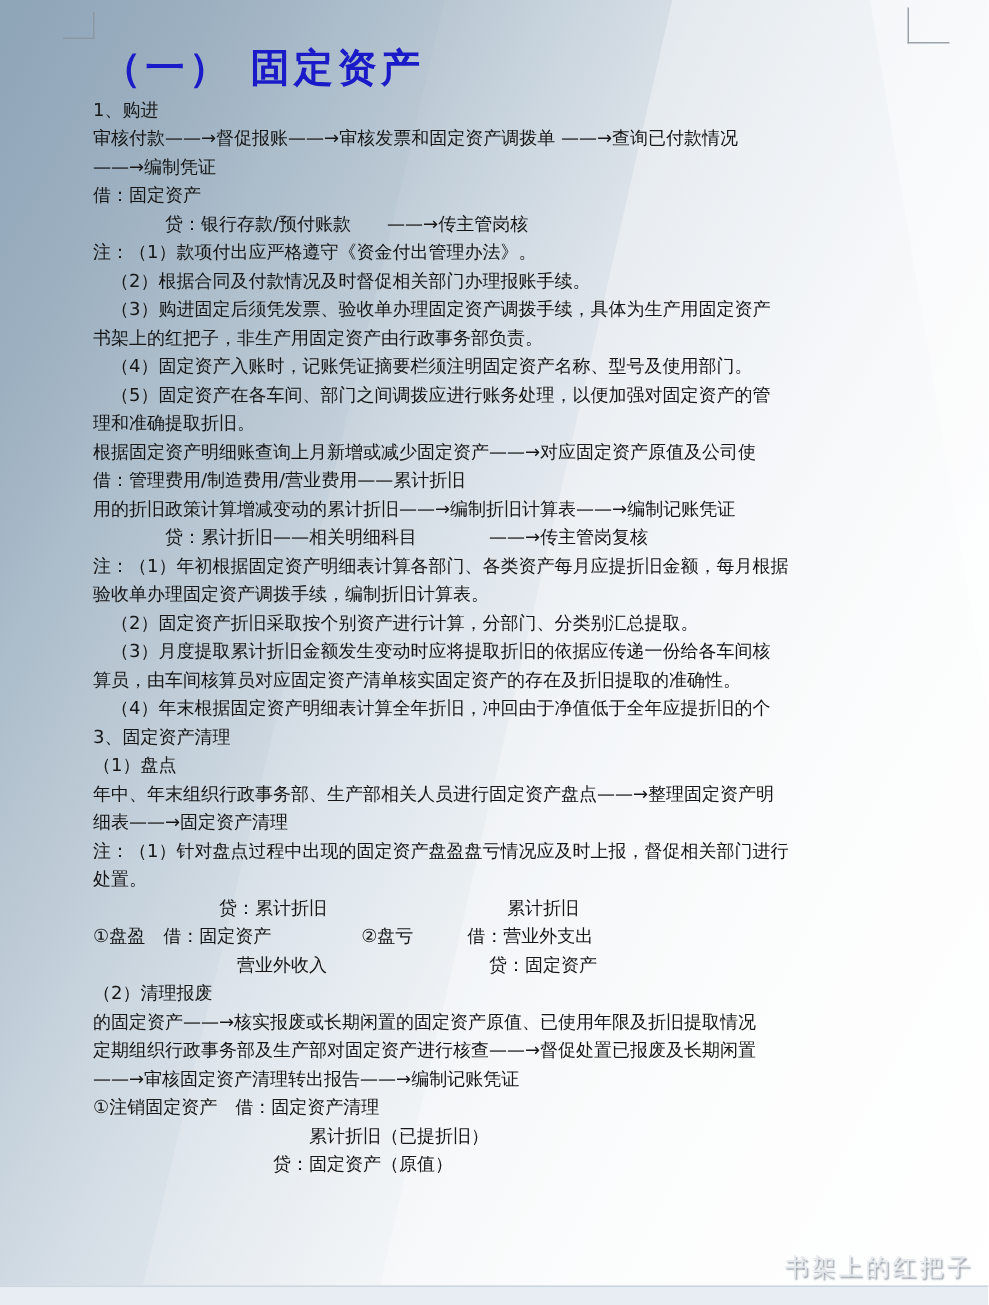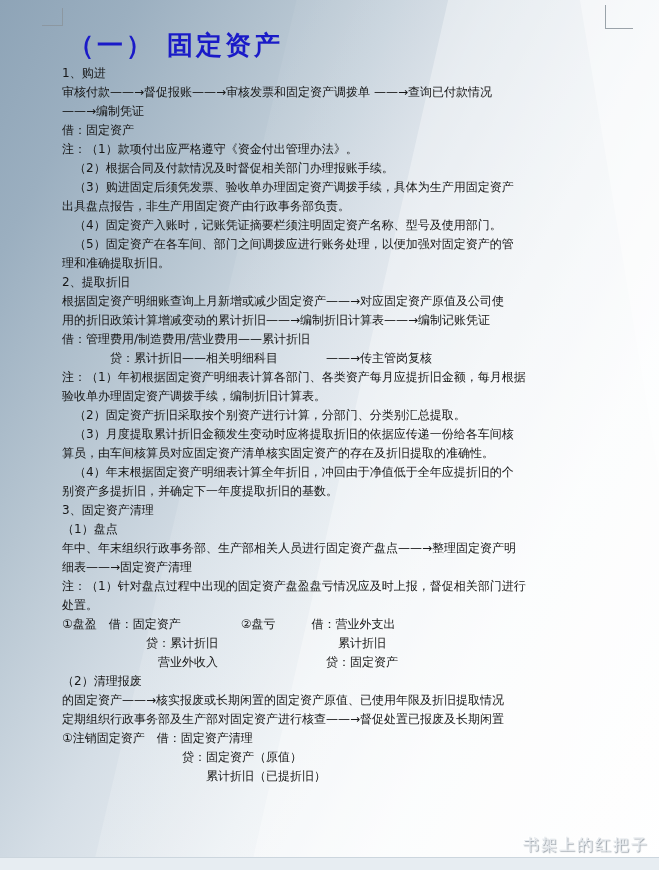--- a/index.html
+++ b/index.html
@@ -106,51 +106,51 @@
   <div class="corner corner-tl"></div>
   <div class="corner corner-tr"></div>
 
   <h1 class="title">（一） 固定资产</h1>
 
   <div class="doc-body" id="doc-lines">
       <div class="line">1、购进</div>
       <div class="line">审核付款——→督促报账——→审核发票和固定资产调拨单 ——→查询已付款情况</div>
       <div class="line">——→编制凭证</div>
       <div class="line">借：固定资产</div>
+      <div class="line">　　　　贷：银行存款/预付账款　　——→传主管岗核</div>
       <div class="line">注：（1）款项付出应严格遵守《资金付出管理办法》。</div>
       <div class="line">　（2）根据合同及付款情况及时督促相关部门办理报账手续。</div>
       <div class="line">　（3）购进固定后须凭发票、验收单办理固定资产调拨手续，具体为生产用固定资产</div>
-      <div class="line">出具盘点报告，非生产用固定资产由行政事务部负责。</div>
+      <div class="line">书架上的红把子，非生产用固定资产由行政事务部负责。</div>
       <div class="line">　（4）固定资产入账时，记账凭证摘要栏须注明固定资产名称、型号及使用部门。</div>
       <div class="line">　（5）固定资产在各车间、部门之间调拨应进行账务处理，以便加强对固定资产的管</div>
       <div class="line">理和准确提取折旧。</div>
-      <div class="line">2、提取折旧</div>
       <div class="line">根据固定资产明细账查询上月新增或减少固定资产——→对应固定资产原值及公司使</div>
+      <div class="line">借：管理费用/制造费用/营业费用——累计折旧</div>
       <div class="line">用的折旧政策计算增减变动的累计折旧——→编制折旧计算表——→编制记账凭证</div>
-      <div class="line">借：管理费用/制造费用/营业费用——累计折旧</div>
       <div class="line">　　　　贷：累计折旧——相关明细科目　　　　——→传主管岗复核</div>
       <div class="line">注：（1）年初根据固定资产明细表计算各部门、各类资产每月应提折旧金额，每月根据</div>
       <div class="line">验收单办理固定资产调拨手续，编制折旧计算表。</div>
       <div class="line">　（2）固定资产折旧采取按个别资产进行计算，分部门、分类别汇总提取。</div>
       <div class="line">　（3）月度提取累计折旧金额发生变动时应将提取折旧的依据应传递一份给各车间核</div>
       <div class="line">算员，由车间核算员对应固定资产清单核实固定资产的存在及折旧提取的准确性。</div>
       <div class="line">　（4）年末根据固定资产明细表计算全年折旧，冲回由于净值低于全年应提折旧的个</div>
-      <div class="line">别资产多提折旧，并确定下一年度提取折旧的基数。</div>
       <div class="line">3、固定资产清理</div>
       <div class="line">（1）盘点</div>
       <div class="line">年中、年末组织行政事务部、生产部相关人员进行固定资产盘点——→整理固定资产明</div>
       <div class="line">细表——→固定资产清理</div>
       <div class="line">注：（1）针对盘点过程中出现的固定资产盘盈盘亏情况应及时上报，督促相关部门进行</div>
       <div class="line">处置。</div>
+      <div class="line">　　　　　　　贷：累计折旧　　　　　　　　　　累计折旧</div>
       <div class="line">①盘盈　借：固定资产　　　　　②盘亏　　　借：营业外支出</div>
-      <div class="line">　　　　　　　贷：累计折旧　　　　　　　　　　累计折旧</div>
       <div class="line">　　　　　　　　营业外收入　　　　　　　　　贷：固定资产</div>
       <div class="line">（2）清理报废</div>
       <div class="line">的固定资产——→核实报废或长期闲置的固定资产原值、已使用年限及折旧提取情况</div>
       <div class="line">定期组织行政事务部及生产部对固定资产进行核查——→督促处置已报废及长期闲置</div>
+      <div class="line">——→审核固定资产清理转出报告——→编制记账凭证</div>
       <div class="line">①注销固定资产　借：固定资产清理</div>
+      <div class="line">　　　　　　　　　　　　累计折旧（已提折旧）</div>
       <div class="line">　　　　　　　　　　贷：固定资产（原值）</div>
-      <div class="line">　　　　　　　　　　　　累计折旧（已提折旧）</div>
     </div>
 
   <div class="watermark">书架上的红把子</div>
   <div class="bottom-strip"></div>
 </div>
 
 </body></html>

